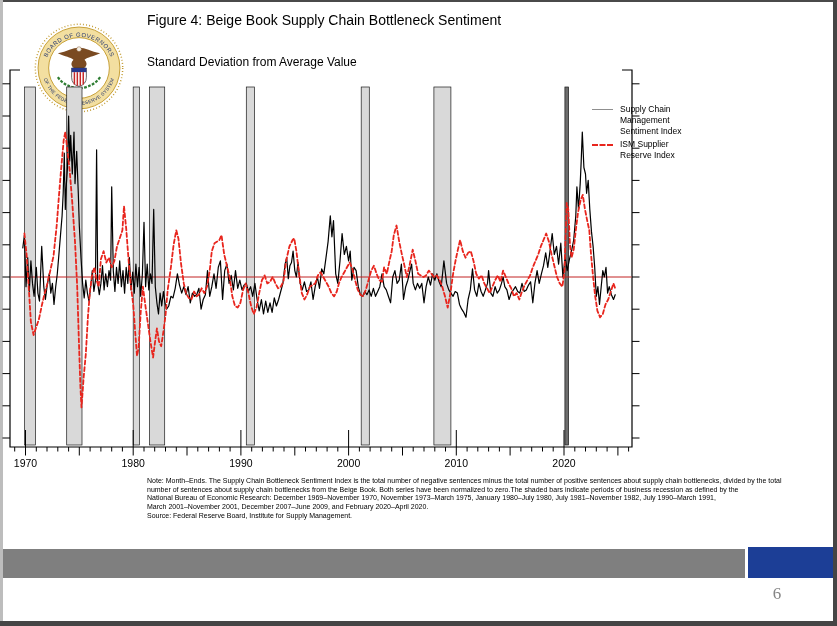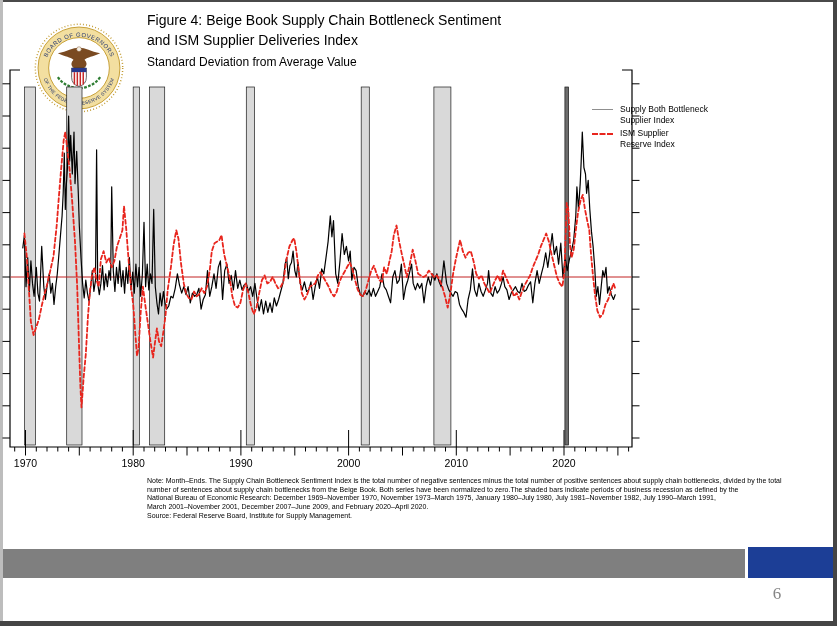--- a/index.html
+++ b/index.html
@@ -64,30 +64,29 @@
     <rect x="42" y="50" width="16" height="4.5" fill="#27378c"></rect>
     <rect x="44.2" y="54.5" width="1.6" height="13.5" fill="#c62828"></rect>
     <rect x="47.4" y="54.5" width="1.6" height="14.8" fill="#c62828"></rect>
     <rect x="50.6" y="54.5" width="1.6" height="14.8" fill="#c62828"></rect>
     <rect x="53.8" y="54.5" width="1.6" height="13.5" fill="#c62828"></rect>
   </g>
 </svg>
 
 <div class="abs" id="title-block">
   <div>Figure 4: Beige Book Supply Chain Bottleneck Sentiment</div>
-  <div>and ISM Supplier Deliveries Index</div>
 </div>
 <div class="abs" id="subtitle">Standard Deviation from Average Value</div>
 
 <div class="abs" id="legend">
   <div class="legend-item">
     <div class="legend-sample sample-solid"></div>
     <div class="legend-text">
-      <div>Supply Both Bottleneck</div>
-      <div>Supplier Index</div>
+      <div>Supply Chain Management</div>
+      <div>Sentiment Index</div>
     </div>
   </div>
   <div class="legend-item">
     <div class="legend-sample sample-dashed"></div>
     <div class="legend-text">
       <div>ISM Supplier</div>
       <div>Reserve Index</div>
     </div>
   </div>
 </div>

